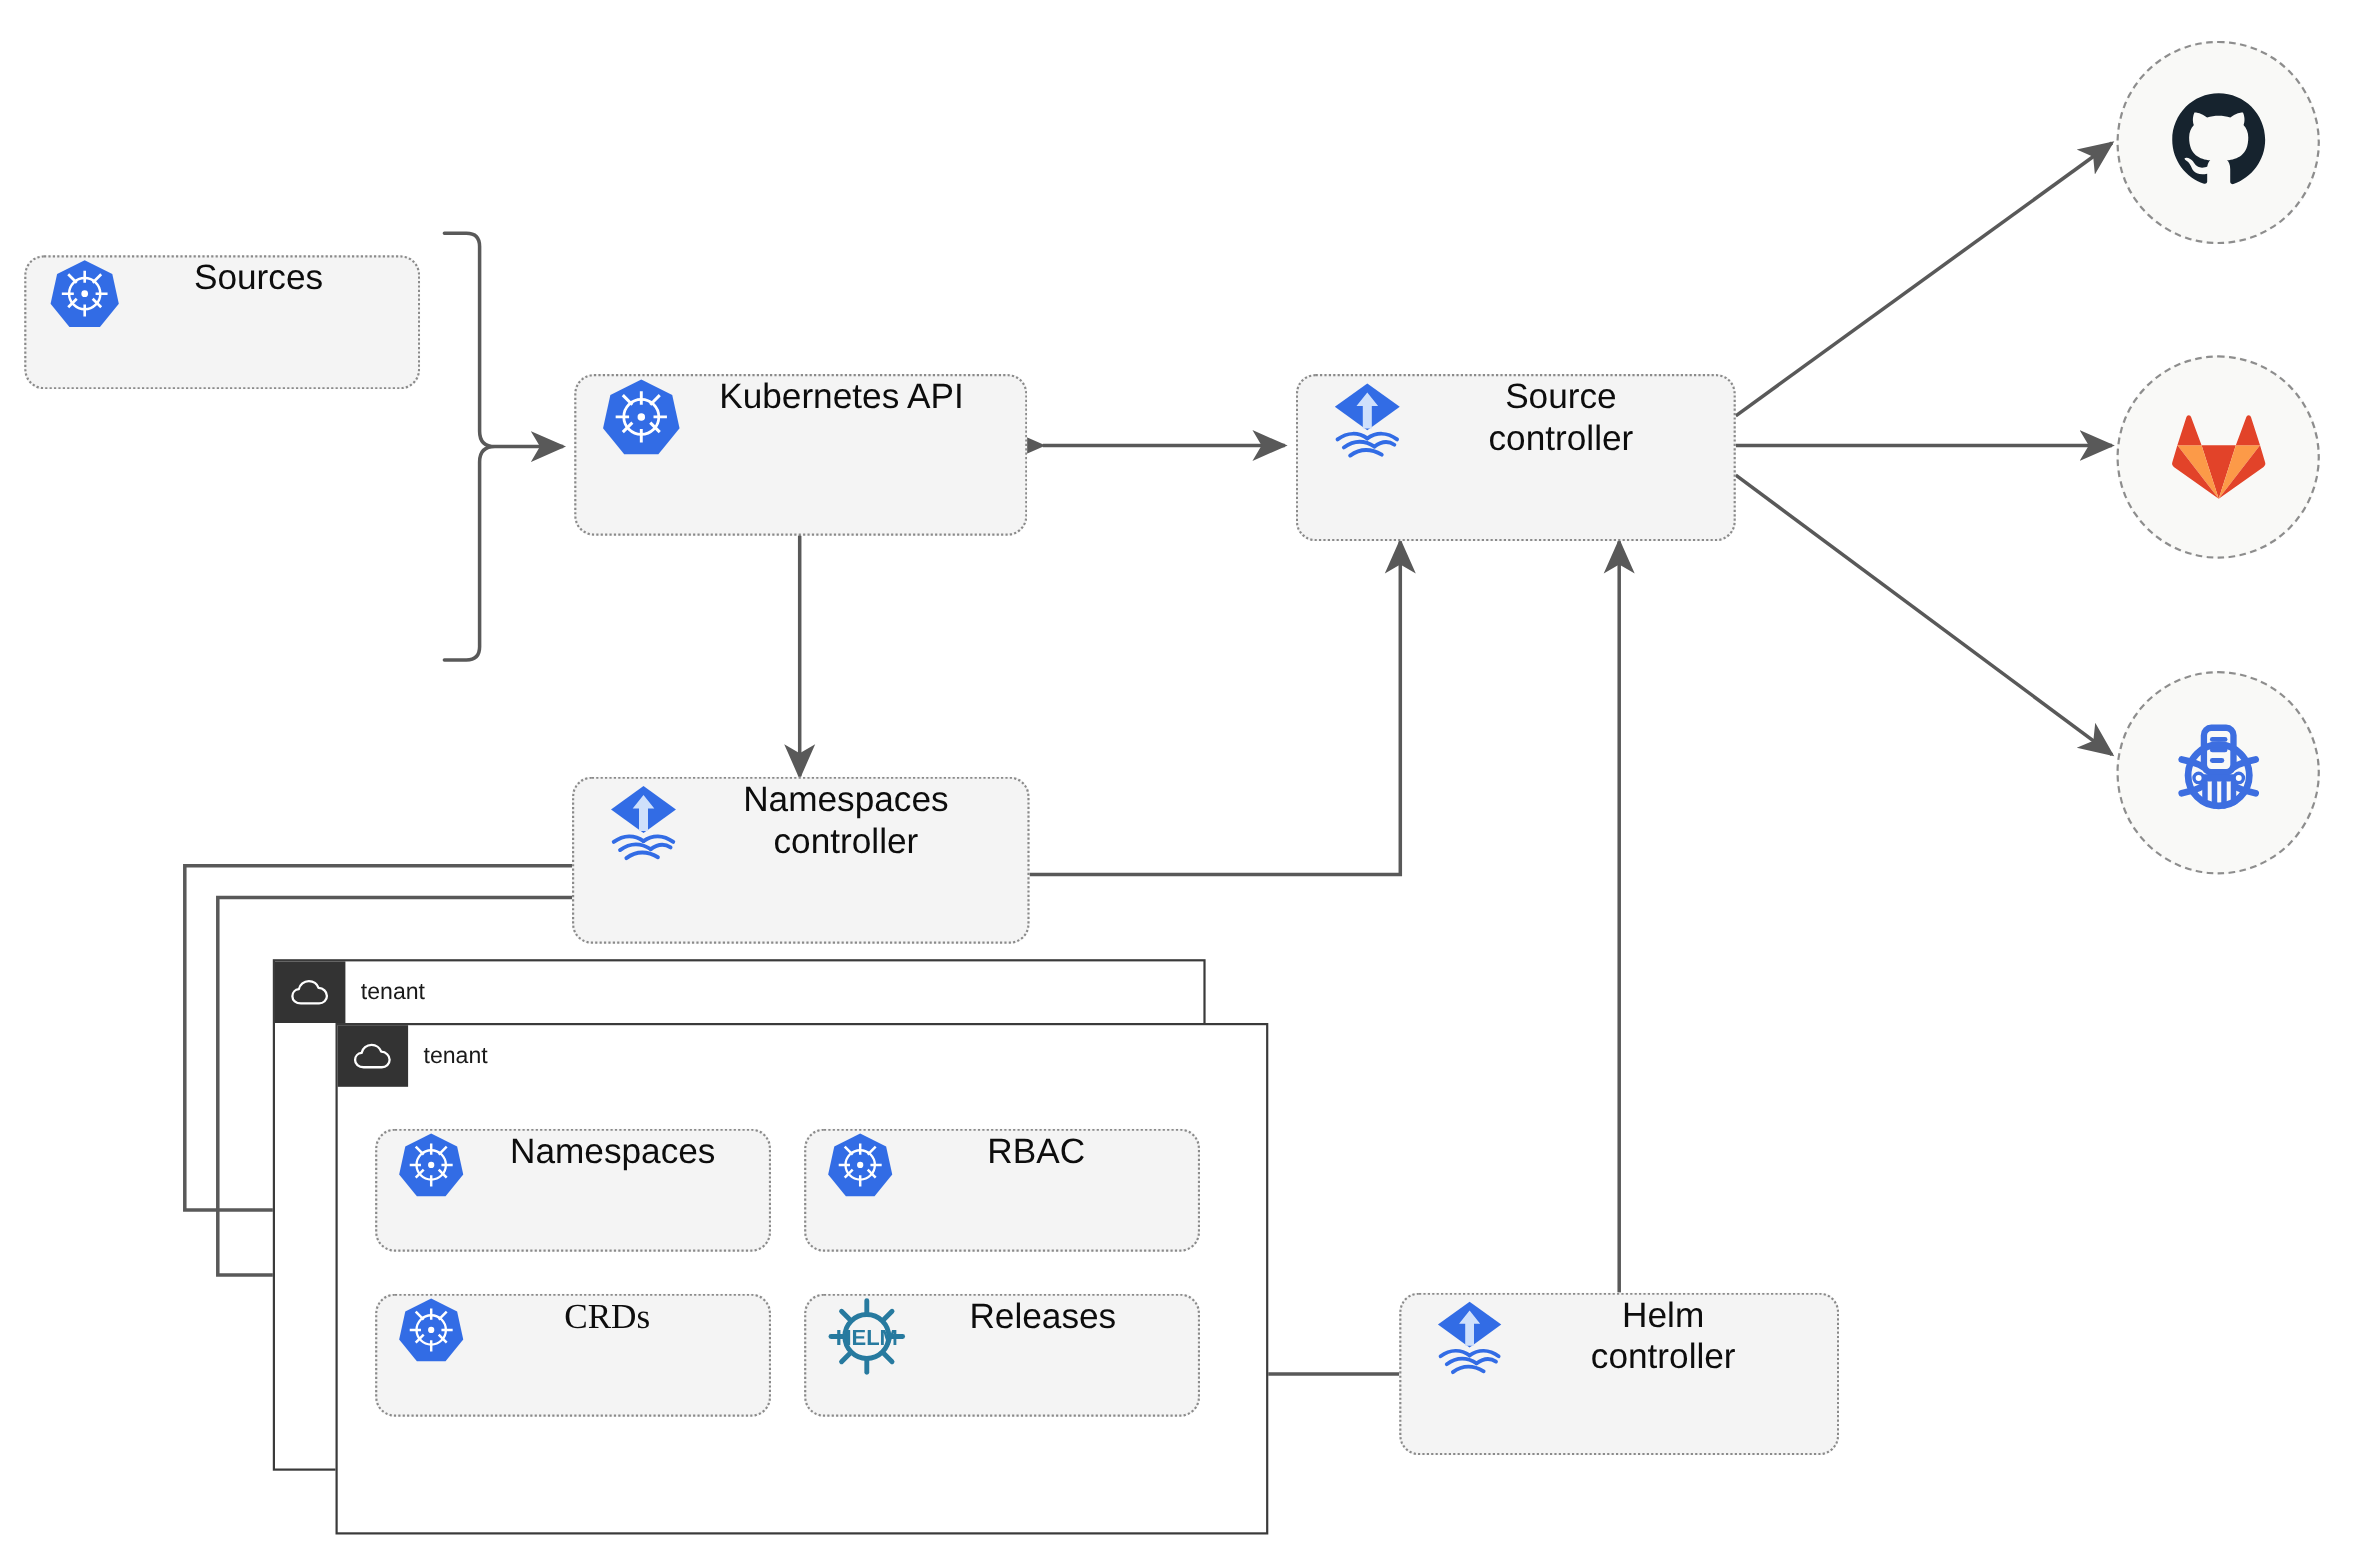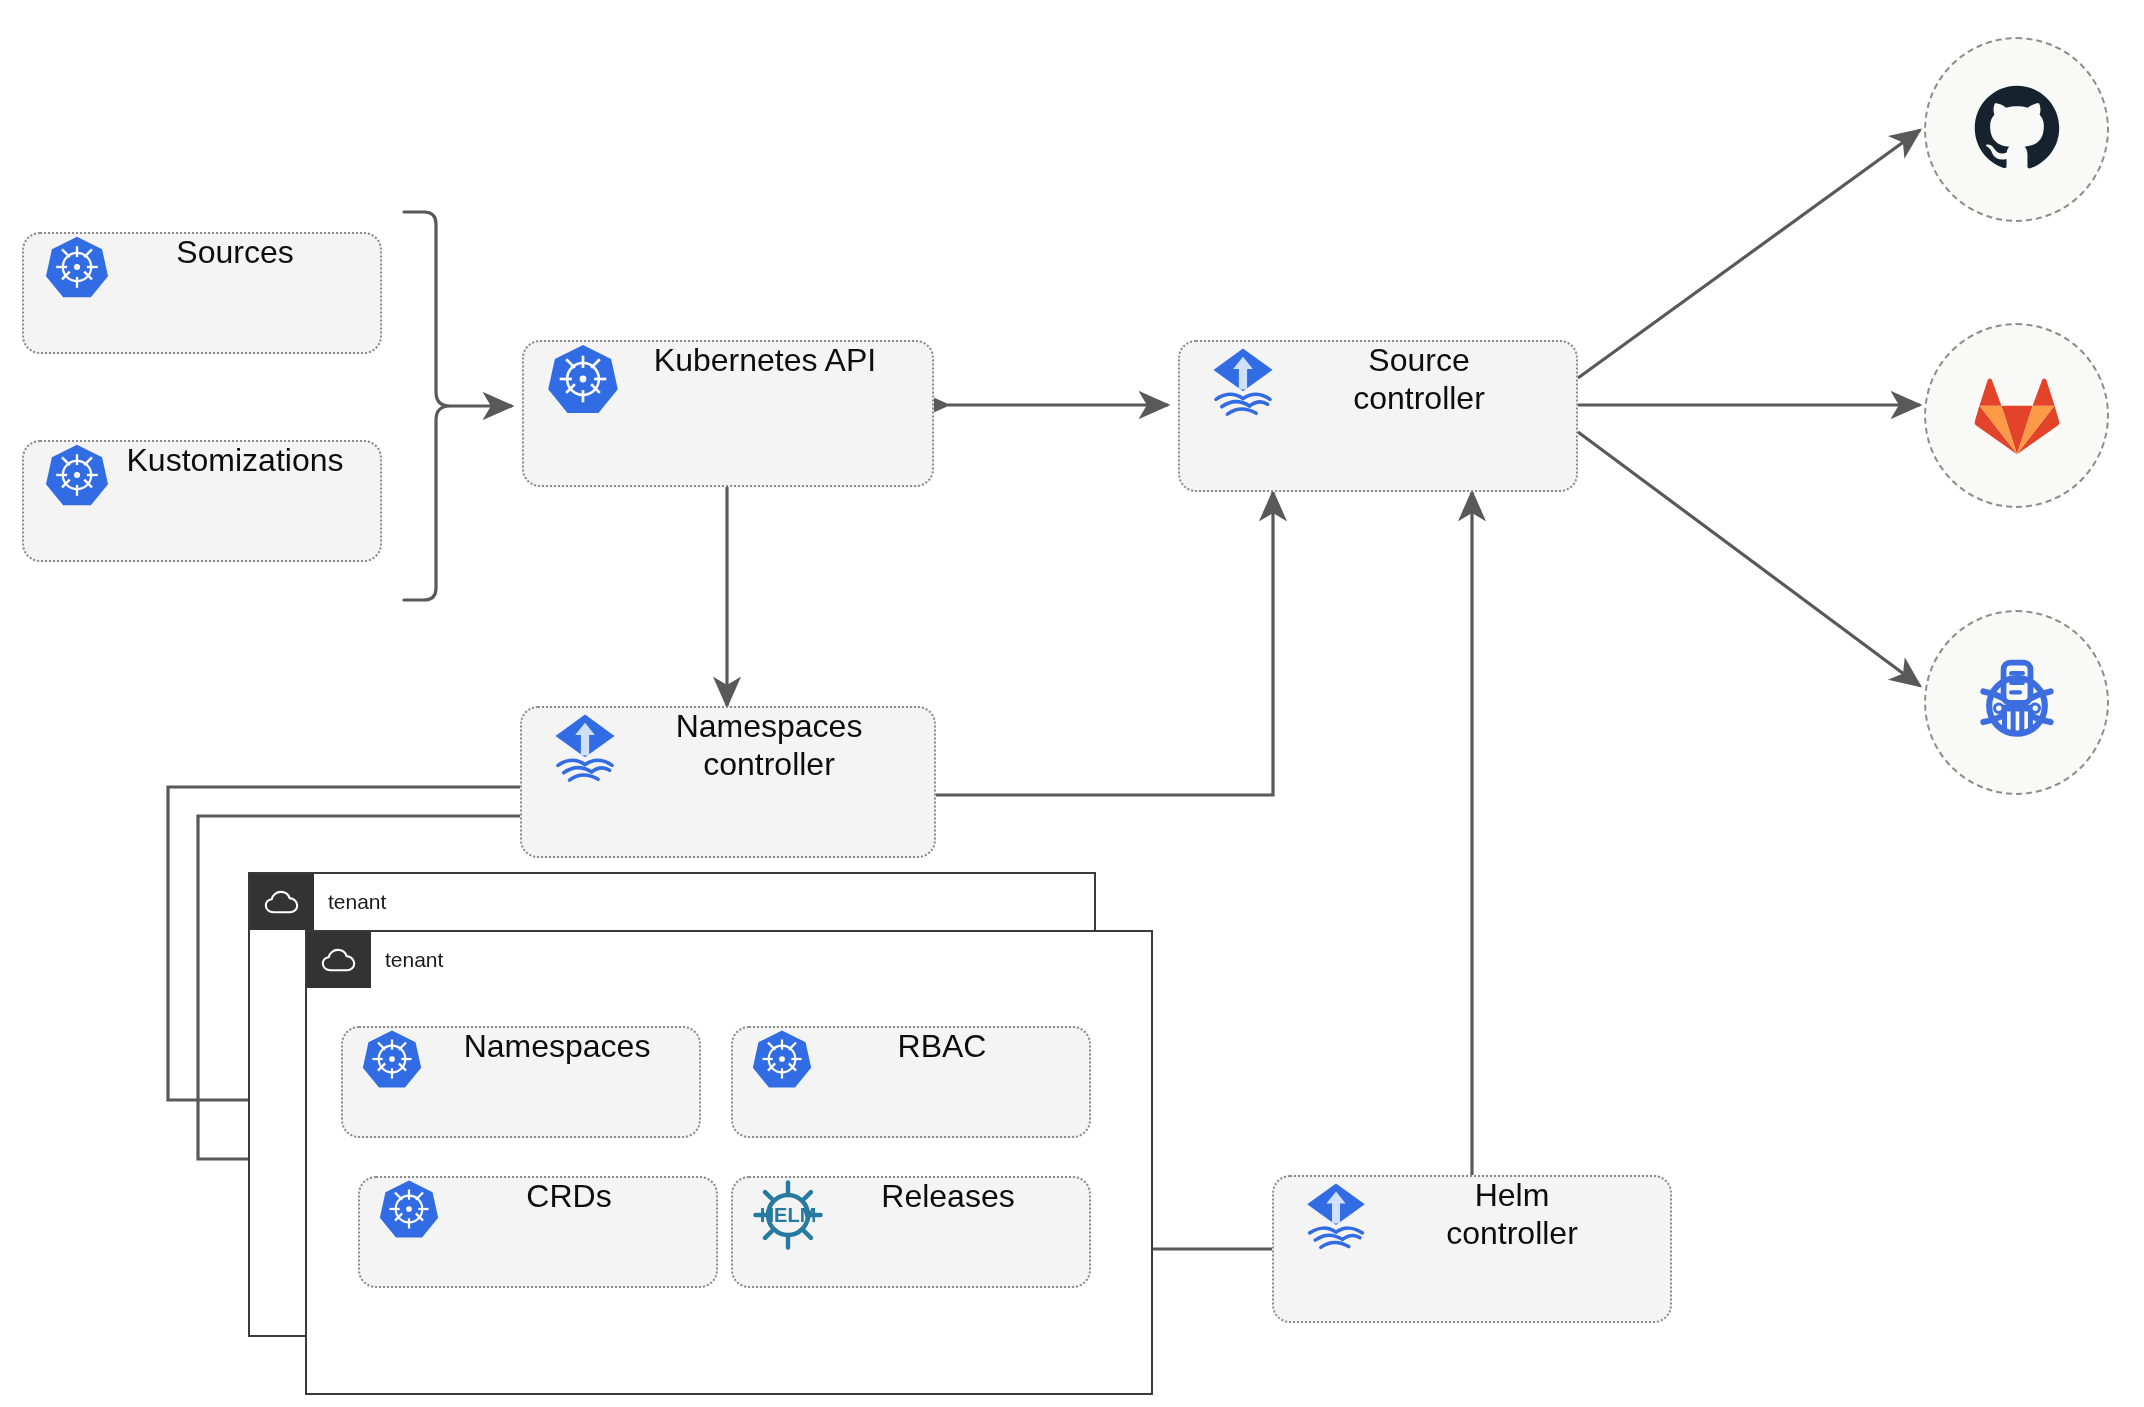--- a/index.html
+++ b/index.html
@@ -132,40 +132,20 @@
           <path d="M59.7,58.3 l2.6,-2.6 l11.7,11.7 l-2.6,2.6 Z"></path>
           <path d="M71.4,22.0 l2.6,2.6 l-11.7,11.7 l-2.6,-2.6 Z"></path>
           <path d="M37.7,55.7 l2.6,2.6 l-11.7,11.7 l-2.6,-2.6 Z"></path>
           <circle cx="50" cy="50" r="21.5" fill="none" stroke="#ffffff" stroke-width="3.4"></circle>
         </g>
       </svg>
     </span>
     <span class="lbl" style="flex:1;">Sources</span>
   </div>
 
-  <div class="card" style="left:22px;top:440px;width:360px;height:122px;padding:0 20px;">
-    <span class="ico">
-      <svg width="66" height="66" viewBox="0 0 100 100">
-        <path d="M50,4 L88,23 L97,64 L71,96 L29,96 L3,64 L12,23 Z" fill="#326ce5"></path>
-        <g fill="#ffffff">
-          <circle cx="50" cy="50" r="4.6"></circle>
-          <path d="M48.2,18.5 h3.6 v16.5 h-3.6 Z"></path>
-            <path d="M48.2,65 h3.6 v16.5 h-3.6 Z"></path>
-          <path d="M18.5,48.2 h16.5 v3.6 h-16.5 Z"></path>
-            <path d="M65,48.2 h16.5 v3.6 h-16.5 Z"></path>
-          <path d="M26.0,24.6 l2.6,-2.6 l11.7,11.7 l-2.6,2.6 Z"></path>
-          <path d="M59.7,58.3 l2.6,-2.6 l11.7,11.7 l-2.6,2.6 Z"></path>
-          <path d="M71.4,22.0 l2.6,2.6 l-11.7,11.7 l-2.6,-2.6 Z"></path>
-          <path d="M37.7,55.7 l2.6,2.6 l-11.7,11.7 l-2.6,-2.6 Z"></path>
-          <circle cx="50" cy="50" r="21.5" fill="none" stroke="#ffffff" stroke-width="3.4"></circle>
-        </g>
-      </svg>
-    </span>
-    <span class="lbl" style="flex:1;">Kustomizations</span>
-  </div>
 
   <div class="card" style="left:522px;top:340px;width:412px;height:147px;padding:0 22px;">
     <span class="ico">
       <svg width="74" height="74" viewBox="0 0 100 100">
         <path d="M50,4 L88,23 L97,64 L71,96 L29,96 L3,64 L12,23 Z" fill="#326ce5"></path>
         <g fill="#ffffff">
           <circle cx="50" cy="50" r="4.6"></circle>
           <path d="M48.2,18.5 h3.6 v16.5 h-3.6 Z"></path>
             <path d="M48.2,65 h3.6 v16.5 h-3.6 Z"></path>
           <path d="M18.5,48.2 h16.5 v3.6 h-16.5 Z"></path>
@@ -270,21 +250,21 @@
           <path d="M59.7,58.3 l2.6,-2.6 l11.7,11.7 l-2.6,2.6 Z"></path>
           <path d="M71.4,22.0 l2.6,2.6 l-11.7,11.7 l-2.6,-2.6 Z"></path>
           <path d="M37.7,55.7 l2.6,2.6 l-11.7,11.7 l-2.6,-2.6 Z"></path>
           <circle cx="50" cy="50" r="21.5" fill="none" stroke="#ffffff" stroke-width="3.4"></circle>
         </g>
       </svg>
     </span>
     <span class="lbl" style="flex:1;">RBAC</span>
   </div>
 
-  <div class="card" style="left:358px;top:1176px;width:360px;height:112px;padding:0 18px;">
+  <div class="card" style="left:341px;top:1176px;width:360px;height:112px;padding:0 18px;font-family:Liberation Serif, serif;">
     <span class="ico">
       <svg width="62" height="62" viewBox="0 0 100 100">
         <path d="M50,4 L88,23 L97,64 L71,96 L29,96 L3,64 L12,23 Z" fill="#326ce5"></path>
         <g fill="#ffffff">
           <circle cx="50" cy="50" r="4.6"></circle>
           <path d="M48.2,18.5 h3.6 v16.5 h-3.6 Z"></path>
             <path d="M48.2,65 h3.6 v16.5 h-3.6 Z"></path>
           <path d="M18.5,48.2 h16.5 v3.6 h-16.5 Z"></path>
             <path d="M65,48.2 h16.5 v3.6 h-16.5 Z"></path>
           <path d="M26.0,24.6 l2.6,-2.6 l11.7,11.7 l-2.6,2.6 Z"></path>

